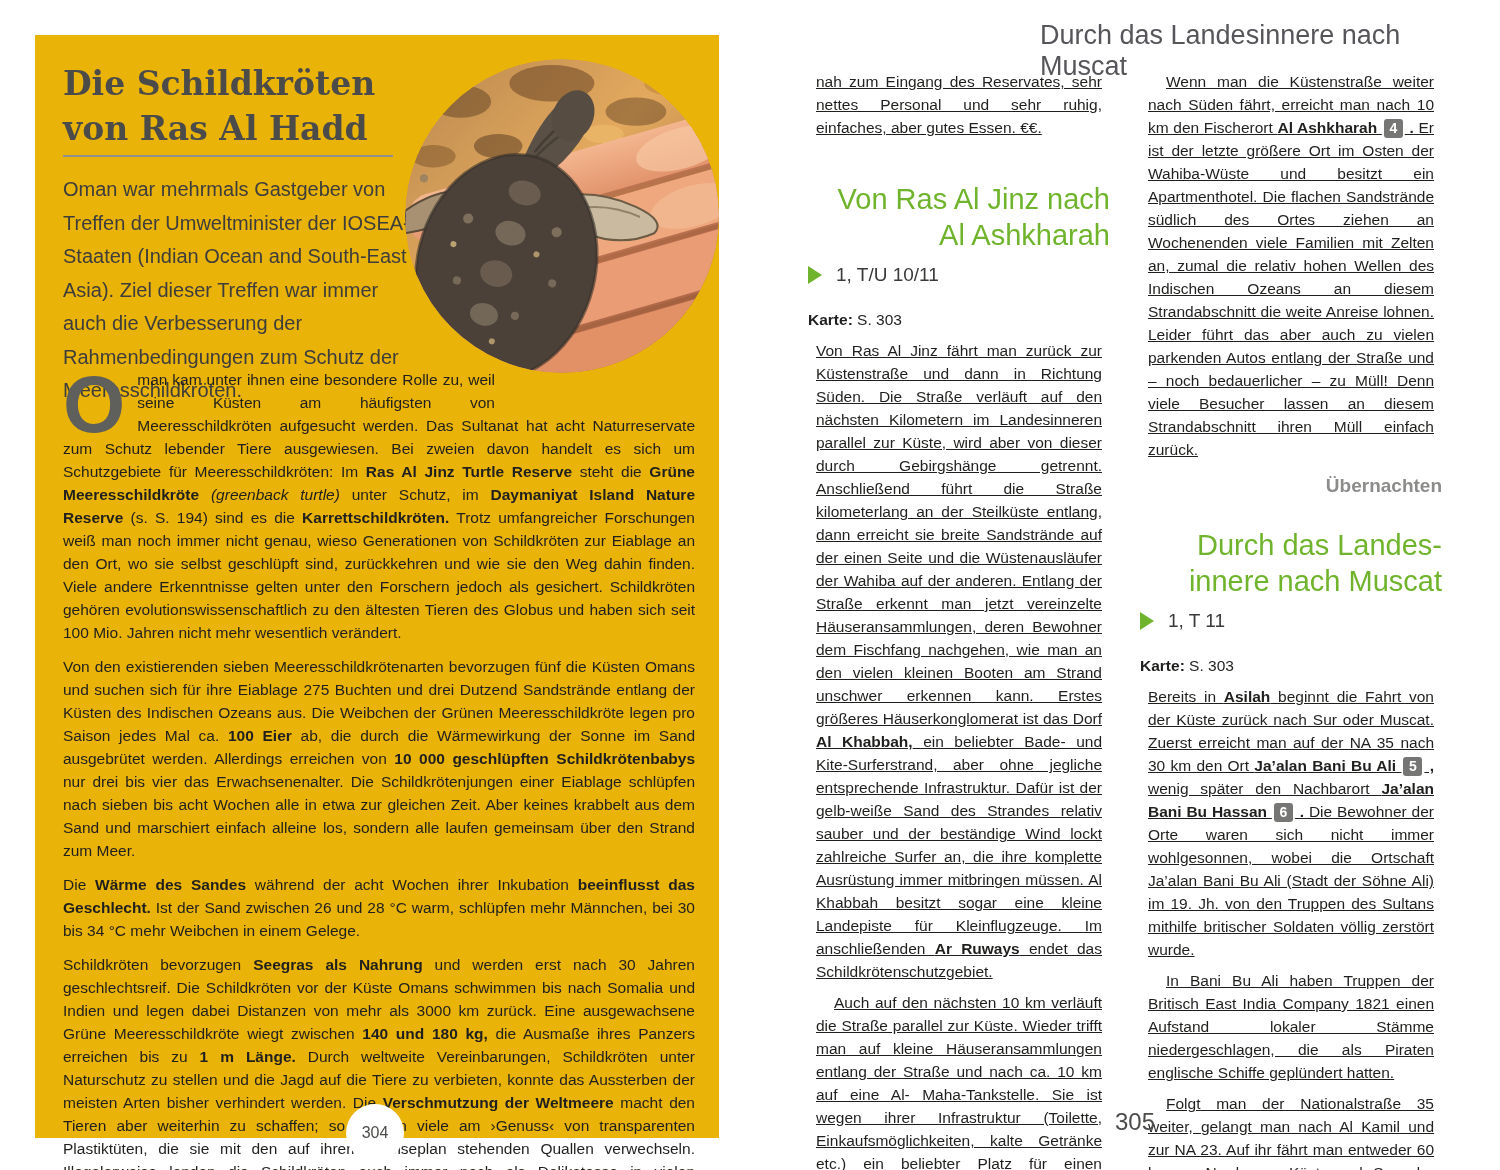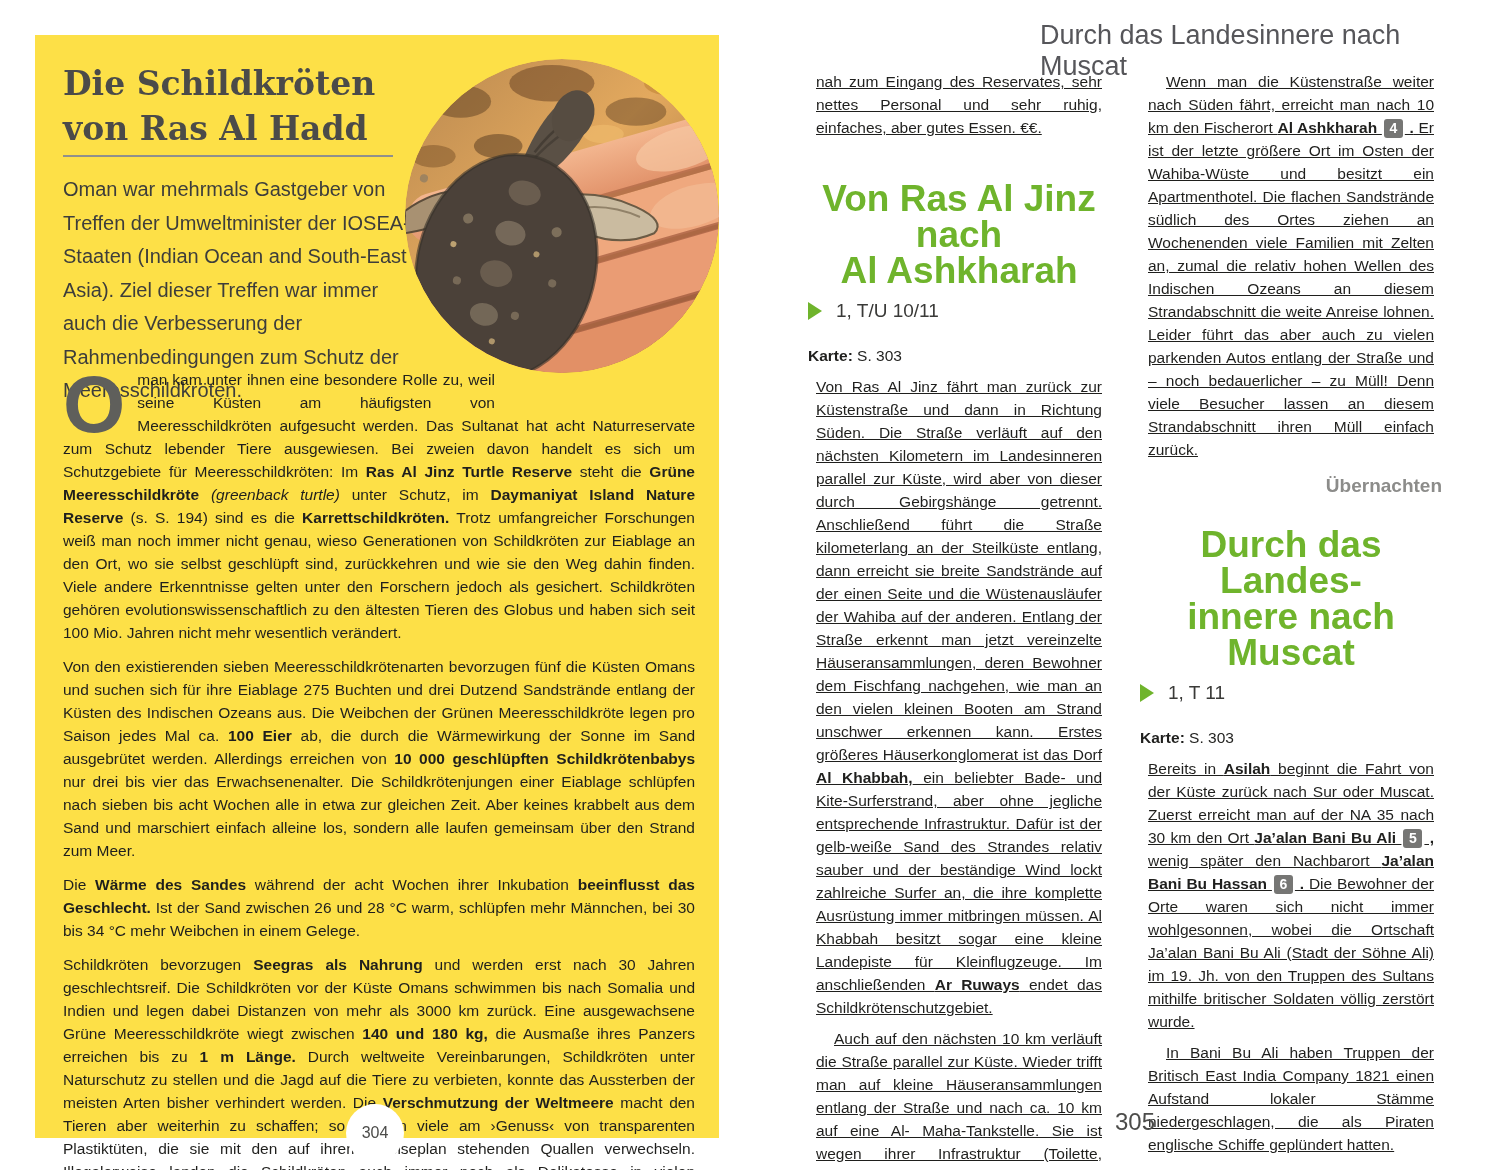--- a/index.html
+++ b/index.html
@@ -9,21 +9,21 @@
     font-family:"Liberation Sans",sans-serif;
     -webkit-font-smoothing:antialiased;
   }
   .bold{font-weight:bold;}
   .ital{font-style:italic;}
   .orange{color:var(--orange,#ef7d00);}
 
   
   .graybox{
     position:absolute;left:35px;top:35px;width:684px;height:1103px;
-    background:#fde047;
+    background:#eab308;
   }
   .box-title{
     position:absolute;left:28px;top:26px;width:360px;
     font-family:"DejaVu Serif",serif;font-weight:700;
     font-size:33px;line-height:45px;color:#4b4b49;white-space:pre-line;text-align:left;
   }
   .box-rule{
     position:absolute;left:28px;top:120px;width:330px;height:2px;background:#90908c;
   }
   .box-intro{
@@ -56,22 +56,22 @@
     position:absolute;left:1040px;top:20px;width:400px;text-align:left;
     font-size:27px;color:#56565a;
   }
   .col{position:absolute;top:62px;width:302px;
     font-size:15.5px;line-height:23px;text-align:justify;color:#1f1f1d;}
   .col1{left:808px;}
   .col2{left:1140px;}
   .rp-para{margin:8px;text-decoration:underline;}
   .indent{text-indent:18px;}
   .greenhead{
-    font-size:37px;line-height:36px;color:var(--green,#6fb42c);
-    white-space:pre-line;font-weight:700;margin:42px 0 10px;text-align:center;
+    font-size:29px;line-height:36px;color:var(--green,#6fb42c);
+    white-space:pre-line;font-weight:400;margin:42px 0 10px;text-align:right;
   }
   .greenhead.second{margin-top:30px;}
   .route{
     display:flex;align-items:center;gap:14px;
     font-size:19px;color:#3a3a38;margin:0;text-align:left;
   }
   .tri{
     width:0;height:0;display:inline-block;
     border-left:14px solid var(--green,#6fb42c);
     border-top:9px solid transparent;border-bottom:9px solid transparent;

